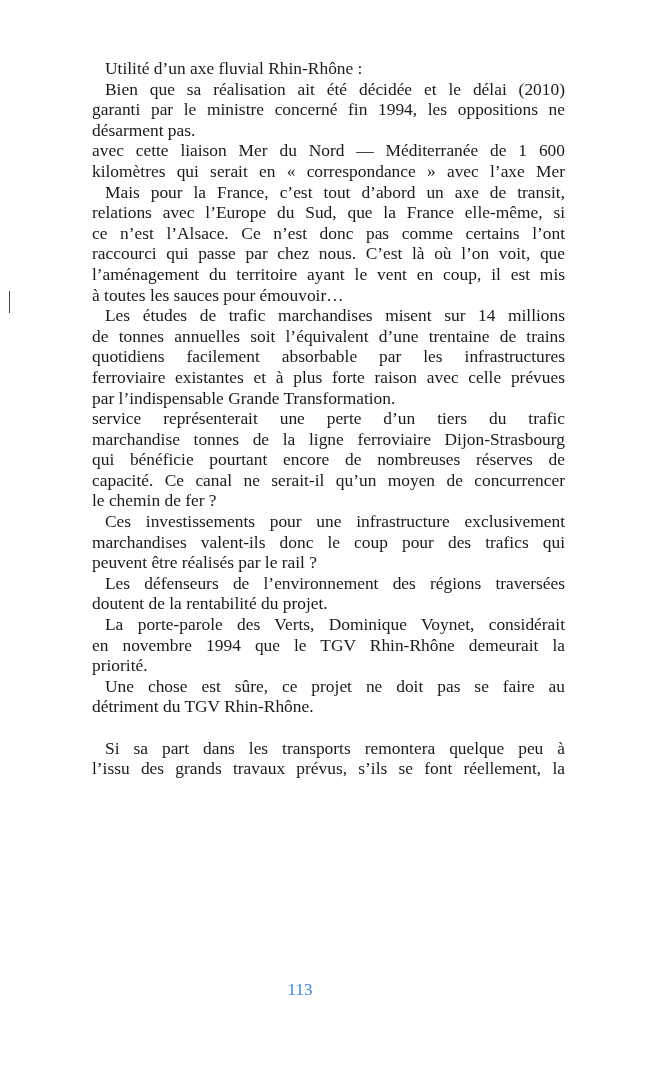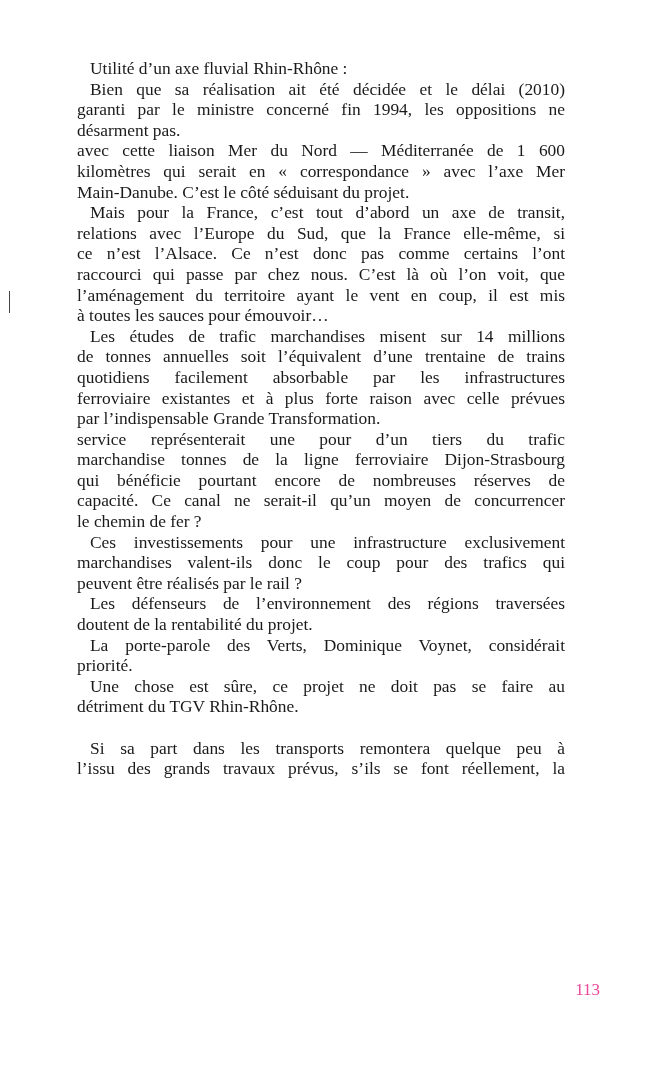--- a/index.html
+++ b/index.html
@@ -2,67 +2,67 @@
 <html><head>
   <meta charset="utf-8">
   <style>
     html, body { margin: 0; padding: 0; background: #ffffff; }
     body { width: 650px; height: 1073px; position: relative; overflow: hidden; }
     .page {
       position: absolute; left: 77px; top: 58px; width: 488px;
       font-family: "Liberation Serif", "DejaVu Serif", serif;
       font-size: 17.4px; line-height: 20.6px; color: #1a1a1a;
     }
-    .line { display: block; white-space: nowrap; text-align: justify; text-align-last: justify; height: 20.6px; }
+    .line { display: block; white-space: nowrap; text-align: justify; text-align-last: justify; height: 20.6px; margin-left: 15px; }
     .line.last { text-align-last: left; }
     .line.indent { padding-left: 13px; }
     .gap { height: 20.6px; }
     .margin-mark {
       position: absolute; left: 9px; top: 291px; width: 1px; height: 22px; background: #444;
     }
     .page-number {
-      position: absolute; left: 0; width: 600px; top: 980px; text-align: right;
-      font-family: "Liberation Serif", "DejaVu Serif", serif; font-size: 17px; color: #ec4899;
+      position: absolute; left: 0; width: 600px; top: 980px; text-align: center;
+      font-family: "Liberation Serif", "DejaVu Serif", serif; font-size: 17px; color: #3b82f6;
     }
   </style>
 </head>
 <body>
 
 <div class="margin-mark"></div>
 
 <div class="page">
   <span class="line indent last">Utilité d’un axe fluvial Rhin-Rhône :</span>
   <span class="line indent">Bien que sa réalisation ait été décidée et le délai (2010)</span>
   <span class="line">garanti par le ministre concerné fin 1994, les oppositions ne</span>
   <span class="line last">désarment pas.</span>
   <span class="line">avec cette liaison Mer du Nord — Méditerranée de 1 600</span>
   <span class="line">kilomètres qui serait en « correspondance » avec l’axe Mer</span>
-  <span class="line last">Main-Danube. C’est le côté séduisant du projet.</span>
   <span class="line indent">Mais pour la France, c’est tout d’abord un axe de transit,</span>
   <span class="line">relations avec l’Europe du Sud, que la France elle-même, si</span>
   <span class="line">ce n’est l’Alsace. Ce n’est donc pas comme certains l’ont</span>
   <span class="line">raccourci qui passe par chez nous. C’est là où l’on voit, que</span>
   <span class="line">l’aménagement du territoire ayant le vent en coup, il est mis</span>
   <span class="line last">à toutes les sauces pour émouvoir…</span>
   <span class="line indent">Les études de trafic marchandises misent sur 14 millions</span>
   <span class="line">de tonnes annuelles soit l’équivalent d’une trentaine de trains</span>
   <span class="line">quotidiens facilement absorbable par les infrastructures</span>
   <span class="line">ferroviaire existantes et à plus forte raison avec celle prévues</span>
   <span class="line last">par l’indispensable Grande Transformation.</span>
-  <span class="line">service représenterait une pour d’un tiers du trafic</span>
+  <span class="line">service représenterait une perte d’un tiers du trafic</span>
   <span class="line">marchandise tonnes de la ligne ferroviaire Dijon-Strasbourg</span>
   <span class="line">qui bénéficie pourtant encore de nombreuses réserves de</span>
   <span class="line">capacité. Ce canal ne serait-il qu’un moyen de concurrencer</span>
   <span class="line last">le chemin de fer ?</span>
   <span class="line indent">Ces investissements pour une infrastructure exclusivement</span>
   <span class="line">marchandises valent-ils donc le coup pour des trafics qui</span>
   <span class="line last">peuvent être réalisés par le rail ?</span>
   <span class="line indent">Les défenseurs de l’environnement des régions traversées</span>
   <span class="line last">doutent de la rentabilité du projet.</span>
   <span class="line indent">La porte-parole des Verts, Dominique Voynet, considérait</span>
+  <span class="line">en novembre 1994 que le TGV Rhin-Rhône demeurait la</span>
   <span class="line last">priorité.</span>
   <span class="line indent">Une chose est sûre, ce projet ne doit pas se faire au</span>
   <span class="line last">détriment du TGV Rhin-Rhône.</span>
   <div class="gap"></div>
   <span class="line indent">Si sa part dans les transports remontera quelque peu à</span>
   <span class="line">l’issu des grands travaux prévus, s’ils se font réellement, la</span>
 </div>
 
 <div class="page-number">113</div>
 

